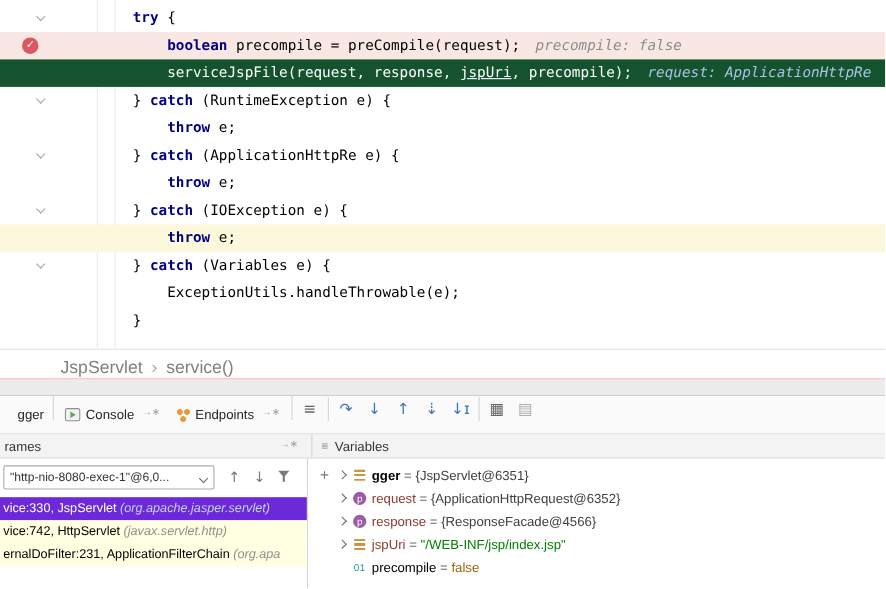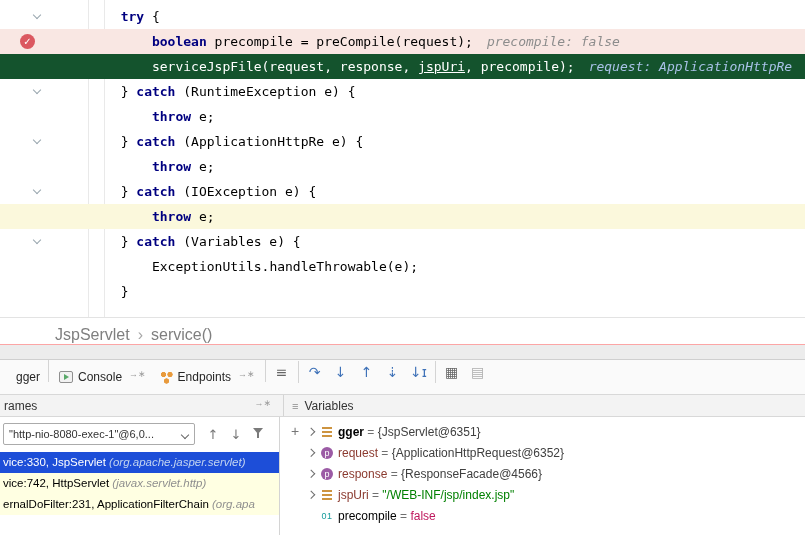--- a/index.html
+++ b/index.html
@@ -60,42 +60,42 @@
   .frames{position:absolute;left:0;top:417px;width:280px;height:118px;background:#fff;border-right:1px solid #D4D4D4;overflow:hidden}
   .frames-controls{position:relative;height:34px}
   .thread-dd{position:absolute;left:3px;top:6px;width:192px;height:22px;border:1px solid #ABABAB;border-radius:2px;background:#fff;display:flex;align-items:center;padding:0 18px 0 5px;font-size:11px;color:#333;cursor:pointer;white-space:nowrap;overflow:hidden}
   .dd-chev{position:absolute;right:6px;top:8px;width:6px;height:6px;border-right:1.4px solid #666;border-bottom:1.4px solid #666;transform:rotate(45deg)}
   .frm-btn{position:absolute;top:8px;width:20px;height:20px;text-align:center;line-height:20px;color:#777;font-size:13px;cursor:pointer;font-family:"DejaVu Sans",sans-serif}
   .funnel{position:absolute;top:11px;width:12px;height:12px;cursor:pointer}
   .funnel::before{content:"";position:absolute;left:0;top:0;border-left:5px solid transparent;border-right:5px solid transparent;border-top:6px solid #7A7A7A}
   .funnel::after{content:"";position:absolute;left:4px;top:5px;width:2px;height:5px;background:#7A7A7A}
   .frame-rows{position:absolute;left:0;top:35px;right:0}
   .frame-row{height:21px;line-height:21px;padding-left:3px;font-size:11.5px;white-space:nowrap;overflow:hidden;background:#FFFFE2;color:#000;cursor:pointer}
-  .frame-row.selected{background:#1d4ed8;color:#fff}
+  .frame-row.selected{background:#6d28d9;color:#fff}
   .frame-pkg{font-style:italic;color:#8F8F8F}
   .frame-row.selected .frame-pkg{color:#C2D4F0}
 
   
   .vars{position:absolute;left:281px;top:417px;width:524px;height:118px;background:#fff;overflow:hidden}
   .add-watch{position:absolute;left:6px;top:6px;width:16px;height:16px;color:#777;font-size:14px;line-height:16px;text-align:center;cursor:pointer}
   .var-rows{position:absolute;left:22px;top:4px;right:0}
   .var-row{height:21px;display:flex;align-items:center;font-size:12px;cursor:pointer}
   .tree-toggle{width:16px;display:flex;justify-content:center}
   .chev-r{width:5.5px;height:5.5px;border-right:1.4px solid #6F6F6F;border-bottom:1.4px solid #6F6F6F;transform:rotate(-45deg)}
   .var-icon{width:16px;display:flex;justify-content:center;align-items:center;margin-right:3px}
   .icon-value{width:10px;height:10px;background:linear-gradient(to bottom,#CD9440 0 2px,transparent 2px 4px,#CD9440 4px 6px,transparent 6px 8px,#CD9440 8px 10px)}
   .icon-param{width:12px;height:12px;border-radius:50%;background:#9B5BA5;color:#fff;font-size:9px;line-height:12px;text-align:center}
   .icon-primitive{color:#169B9B;font-size:9px;font-weight:normal;letter-spacing:.5px}
   .nm-this{font-weight:bold;color:#000}
   .nm-var{color:#8B3A2F}
   .nm-plain{color:#000}
   .var-eq{color:#6F6F6F;white-space:pre}
   .val-ref{color:#404040}
   .val-string{color:#008000}
-  .val-keyword{color:#be185d}
+  .val-keyword{color:#a16207}
 </style>
 </head>
 <body>
 
 <div class="app">
 
   <div class="editor">
     <div class="gutter-sep" style="left:88px"></div>
     <div class="gutter-sep" style="left:104px"></div>
     <div class="code-lines" id="code-lines">

